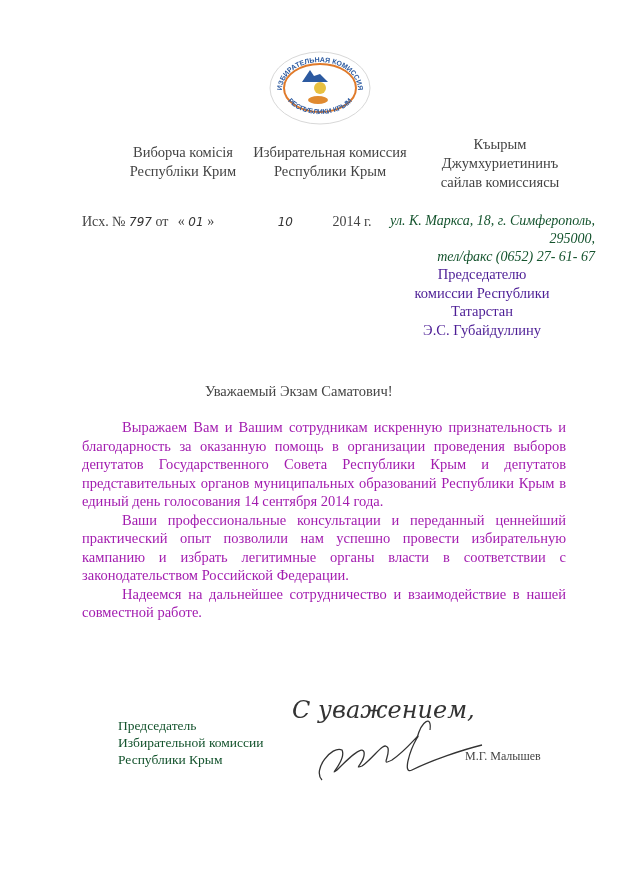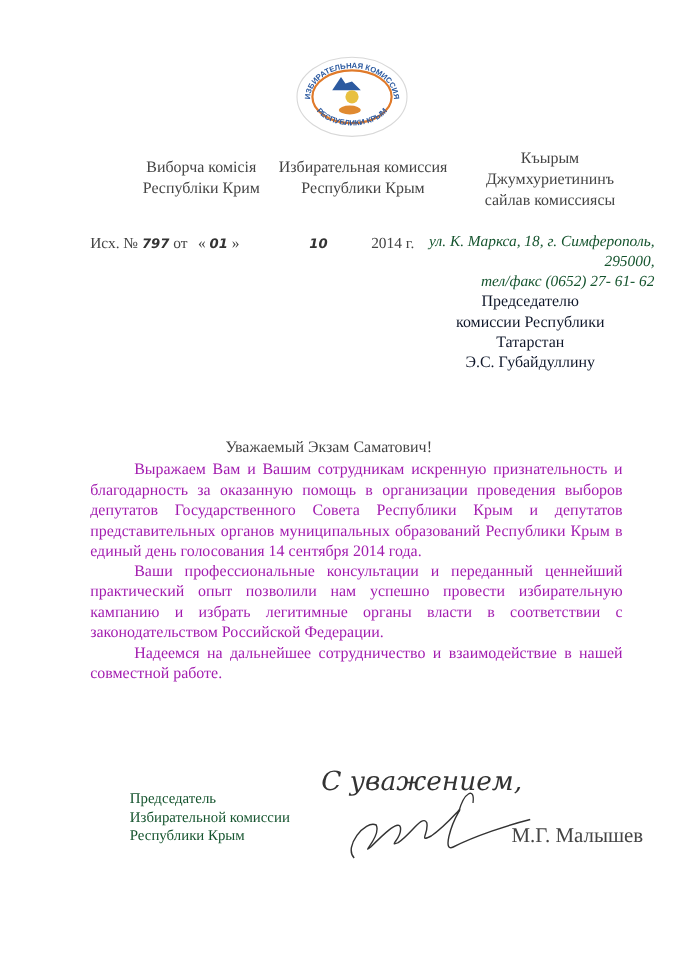--- a/index.html
+++ b/index.html
@@ -7,28 +7,28 @@
       width:620px; height:877px; background:#ffffff; position:relative; overflow:hidden;
       font-family:"Liberation Serif", "DejaVu Serif", serif; color:#3a3a3a;
     }
     .abs { position:absolute; }
     .logo { left:268px; top:50px; width:104px; height:76px; }
     .hdr { font-size:14.5px; line-height:19px; text-align:center; color:#444; }
     .hdr-ua { left:108px; top:143px; width:150px; }
     .hdr-ru { left:245px; top:143px; width:170px; }
     .hdr-ct { left:420px; top:135px; width:160px; }
     .ref { left:82px; top:214px; font-size:14px; color:#444; font-style:normal; }
-    .hand { font-family:"DejaVu Sans", sans-serif; font-style:italic; font-weight:bold; color:#333; font-size:12px; }
+    .hand { font-family:"DejaVu Sans", sans-serif; font-style:italic; font-weight:normal; color:#333; font-size:12px; }
     .addr { left:355px; top:212px; width:240px; font-size:14px; line-height:18px; font-style:italic; text-align:right; color:#14532d; }
-    .recipient { left:382px; top:265px; width:200px; font-size:14.5px; line-height:18.5px; text-align:center; color:#0f172a; }
-    .salutation { left:205px; top:383px; font-size:14.5px; color:#444;margin-top:16px; }
+    .recipient { left:382px; top:265px; width:200px; font-size:14.5px; line-height:18.5px; text-align:center; color:#4c1d95; }
+    .salutation { left:205px; top:383px; font-size:14.5px; color:#444; }
     .body-text { left:82px; top:418px; width:484px; font-size:14.5px; line-height:18.5px; color:#a21caf; text-align:justify; }
     .body-text p { margin:0; text-indent:40px; }
     .sign-title { left:118px; top:717px; font-size:13.5px; line-height:17px; color:#14532d; }
-    .sign-name { left:465px; top:749px; font-size:19px; color:#444; }
+    .sign-name { left:465px; top:749px; font-size:12px; color:#444; }
     .sig-svg { left:270px; top:690px; width:200px; height:100px;margin-left:22px; }
   </style>
 </head>
 <body>
 
 <div class="abs logo">
   <svg width="104" height="76" viewBox="0 0 104 76">
     <defs>
       <path id="arcTop" d="M14,40 A38,28 0 0 1 90,40"></path>
       <path id="arcBot" d="M18,48 A36,24 0 0 0 86,48"></path>
@@ -67,21 +67,21 @@
   <span>от</span>
   <span style="margin-left:6px">«</span>
   <span class="hand">01</span>
   <span>»</span>
   <span class="hand" style="margin-left:60px">10</span>
   <span style="margin-left:36px">2014 г.</span>
 </div>
 
 <div class="abs addr">
   <div>ул. К. Маркса, 18,  г. Симферополь, 295000,</div>
-  <div>тел/факс (0652) 27- 61- 62</div>
+  <div>тел/факс (0652) 27- 61- 67</div>
 </div>
 
 <div class="abs recipient">
   <div>Председателю</div>
   <div>комиссии Республики</div>
   <div>Татарстан</div>
   <div>Э.С. Губайдуллину</div>
 </div>
 
 <div class="abs salutation">Уважаемый Экзам Саматович!</div>

